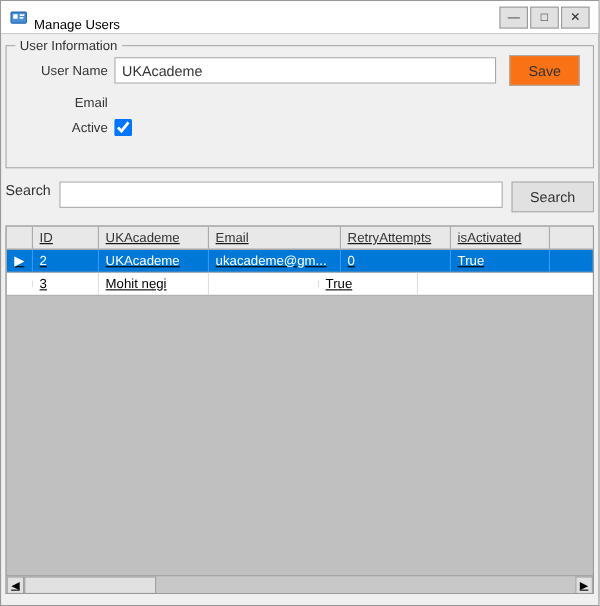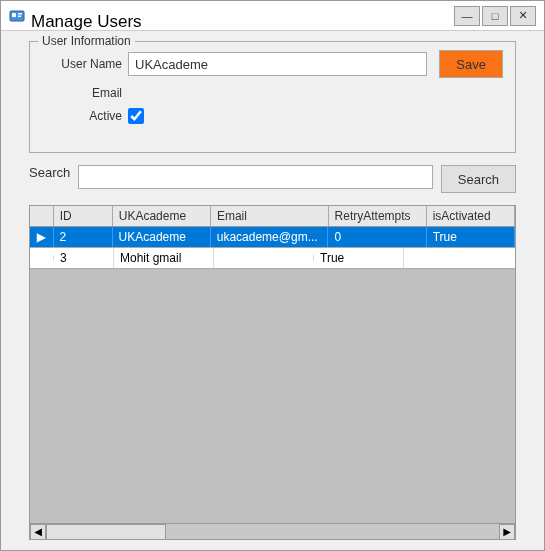--- a/index.html
+++ b/index.html
@@ -47,21 +47,21 @@
       justify-content: center;
     }
 
     .title-bar-icon svg {
       width: 16px;
       height: 16px;
     }
 
     .title-bar-text {
       flex: 1;
-      font-size: 17px;
+      font-size: 12px;
       color: #000;
       margin-top: 12px;
     }
 
     .title-bar-buttons {
       display: flex;
       gap: 2px;
     }
 
     .title-bar-btn {
@@ -72,21 +72,21 @@
       cursor: pointer;
       display: flex;
       align-items: center;
       justify-content: center;
       font-size: 11px;
       color: #333;
     }
 
     .window-content {
       flex: 1;
-      padding: 10px 28px;
+      padding: 10px 4px;
       display: flex;
       flex-direction: column;
       gap: 8px;
       overflow: hidden;
     }
 
     .group-box {
       border: 1px solid #aaa;
       padding: 8px 12px 12px 12px;
       position: relative;
@@ -201,20 +201,21 @@
       color: #333;
     }
 
     .table-container {
       flex: 1;
       border: 1px solid #999;
       background: #c0c0c0;
       overflow: hidden;
       display: flex;
       flex-direction: column;
+      text-decoration: underline;
     }
 
     .table-header {
       display: flex;
       background: #e8e8e8;
       border-bottom: 1px solid #999;
       flex-shrink: 0;
     }
 
     .table-header-cell {
@@ -380,21 +381,21 @@
           <div class="table-cell col-id">2</div>
           <div class="table-cell col-username">UKAcademe</div>
           <div class="table-cell col-email">ukacademe@gm...</div>
           <div class="table-cell col-retry">0</div>
           <div class="table-cell col-activated">True</div>
         </div>
 
         <div class="table-row">
           <div class="col-arrow-cell table-cell"></div>
           <div class="table-cell col-id">3</div>
-          <div class="table-cell col-username">Mohit gmail</div>
+          <div class="table-cell col-username">Mohit negi</div>
           <div class="table-cell col-retry"></div>
           <div class="table-cell col-activated">True</div>
         </div>
       </div>
 
       <div class="scrollbar-area">
         <div class="scrollbar-btn">◀</div>
         <div class="scrollbar-track">
           <div class="scrollbar-thumb"></div>
         </div>

